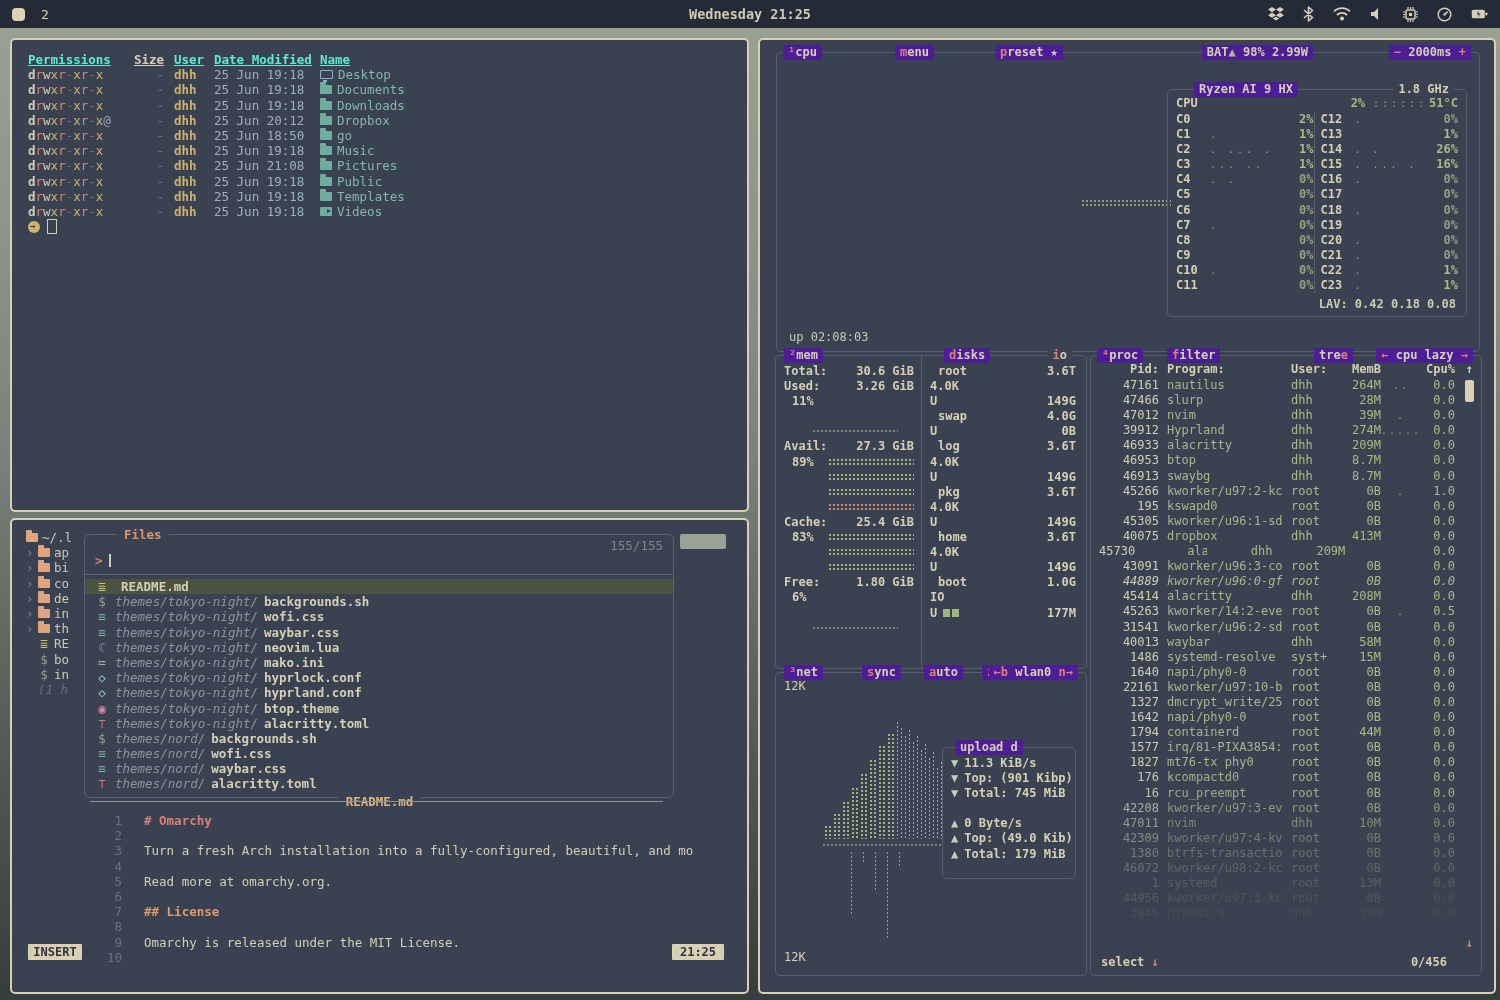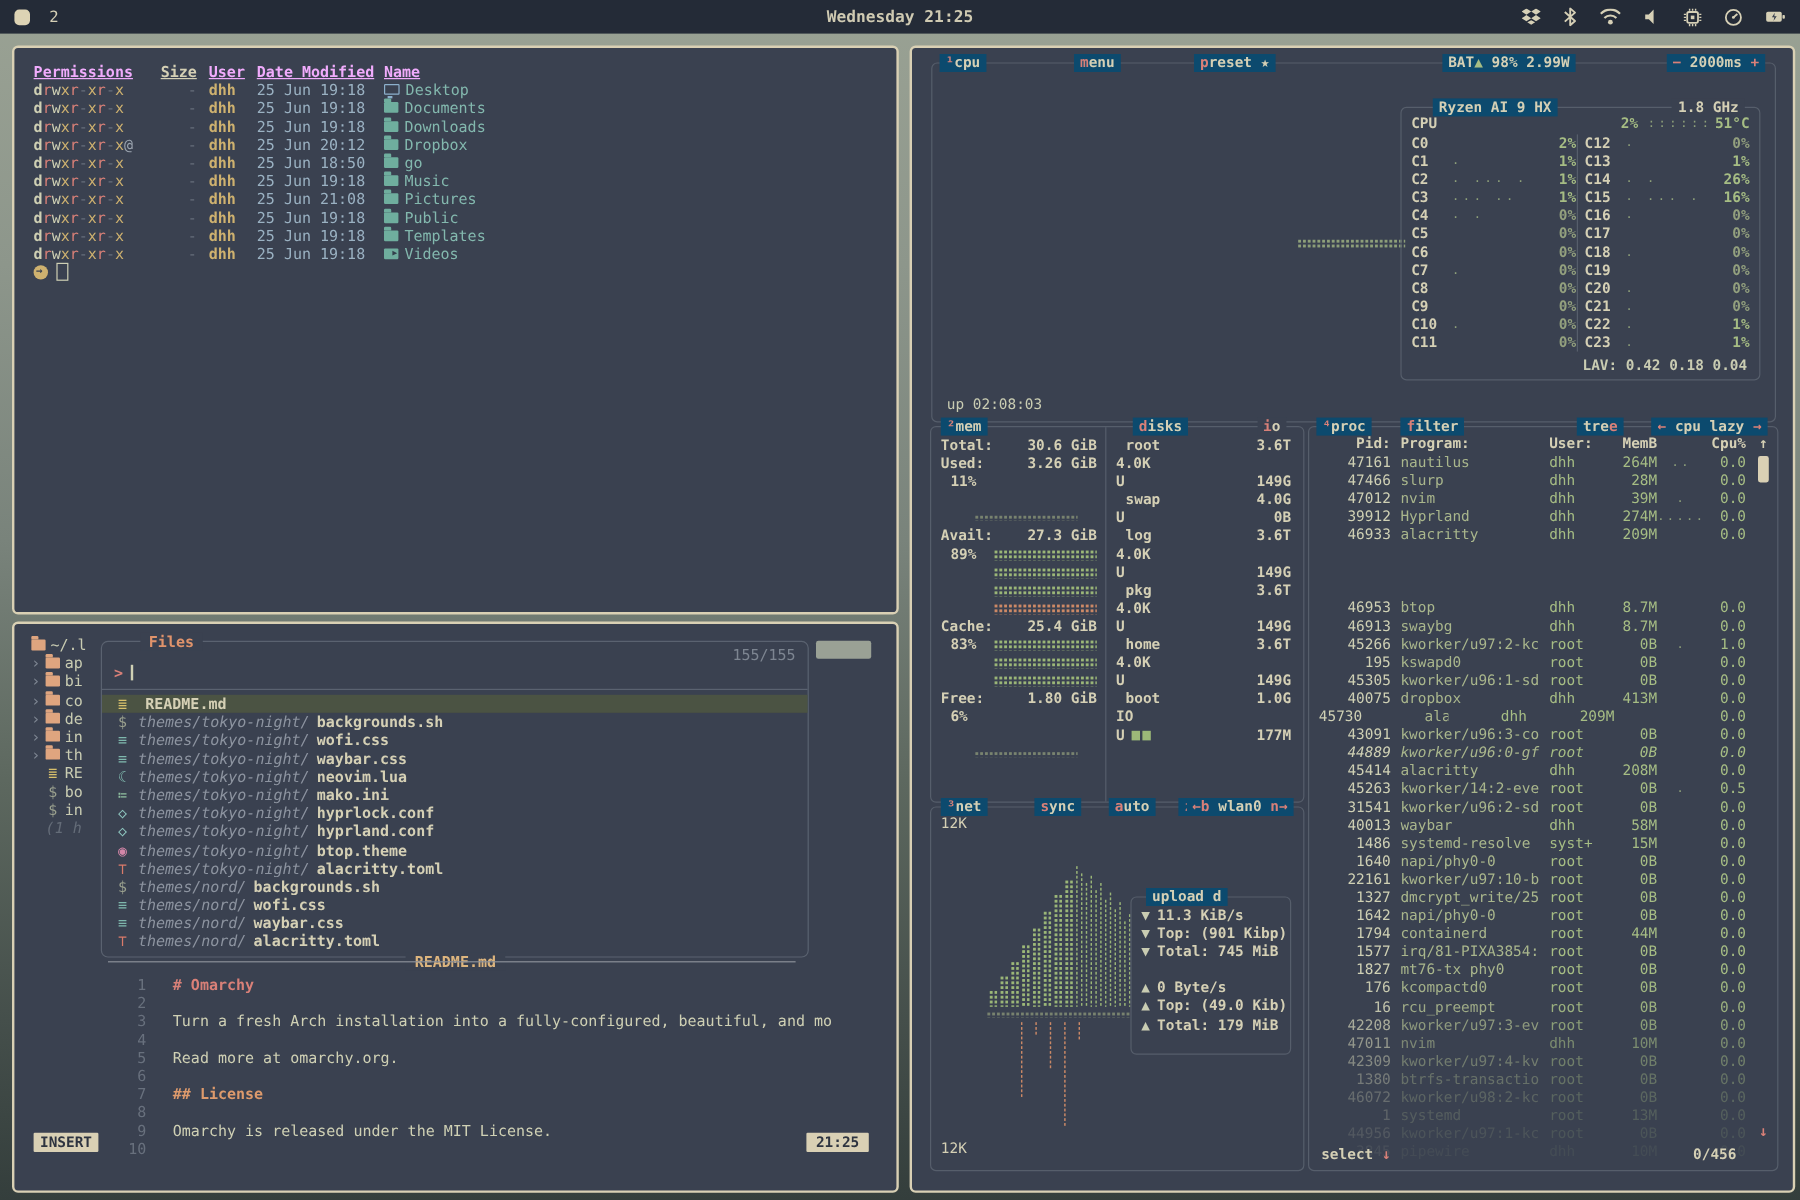--- a/index.html
+++ b/index.html
@@ -16,21 +16,21 @@
   
   .window{position:absolute;background:#3a4150;border:2px solid #d9d0b4;border-radius:5px;overflow:hidden;}
   
   #win-term{left:10px;top:38px;width:735px;height:470px;}
   #term-pad{position:absolute;left:16px;top:12px;right:10px;font-size:12.5px;line-height:15.2px;color:#cfd0b4;}
   .pline{display:flex;align-items:center;gap:7px;height:15.2px;}
   .prompt-circ{width:12px;height:12px;border-radius:50%;background:#ceb16f;position:relative;flex:0 0 auto;}
   .prompt-circ::after{content:"→";position:absolute;left:2px;top:-2px;font-size:9px;color:#3a4150;font-weight:bold;}
   .cmd{color:#c9ccb2;}
   .cursor-hollow{display:inline-block;width:8px;height:13px;border:1px solid #cfd0b4;}
-  .ls-head span{font-weight:bold;text-decoration:underline;color:#f0abfc;}
+  .ls-head span{font-weight:bold;text-decoration:underline;color:#5eead4;}
   .ls-row,.ls-head{height:15.2px;white-space:nowrap;}
   .col-perm{display:inline-block;width:100px;}
   .col-size{display:inline-block;width:36px;text-align:right;color:#68707d;}
   .col-user{display:inline-block;width:34px;margin-left:10px;color:#ceb16f;font-weight:bold;}
   .col-date{display:inline-block;width:106px;margin-left:6px;color:#9ab1c2;}
   .col-name{color:#83b8ae;display:inline-flex;align-items:center;gap:5px;}
   .pc-d{color:#cfd0b4;font-weight:bold}.pc-dash{color:#68707d}.pc-r{color:#d98078}.pc-w{color:#cfd0b4}.pc-x{color:#ceb16f}.pc-at{color:#9aa3ae}
   .fi{display:inline-block;width:12px;height:9px;position:relative;flex:0 0 auto;}
   .fi.folder{background:#6fae9e;border-radius:1px;}
   .fi.folder::before{content:"";position:absolute;top:-3px;left:0;width:6px;height:3px;background:inherit;border-radius:1px 1px 0 0;}
@@ -70,21 +70,21 @@
   .pv-num{width:26px;text-align:right;color:#68707d;margin-right:22px;flex:0 0 auto;}
   .pv-text{color:#cfd0b4;}
   .pv-h1{color:#d98078;font-weight:bold;}
   .pv-h2{color:#dd9a6c;font-weight:bold;}
   .badge{position:absolute;background:#d9d0b4;color:#2e3440;font-weight:bold;text-align:center;height:16px;line-height:16px;font-size:12px;border-radius:1px;}
   #mode-badge{left:16px;top:424px;width:54px;}
   #time-badge{left:660px;top:424px;width:52px;}
   
   #win-btop{left:758px;top:38px;width:734px;height:952px;font-size:12px;line-height:15.1px;color:#d5d0b5;}
   .bbox{position:absolute;border:1px solid #565e6b;border-radius:5px;}
-  .btitle{position:absolute;top:-8px;background:#0c4a6e;padding:0 5px;white-space:nowrap;}
+  .btitle{position:absolute;top:-8px;background:#4c1d95;padding:0 5px;white-space:nowrap;}
   .sup{color:#d98078;font-weight:bold;}
   .tword{color:#d5d0b5;font-weight:bold;}
   .hot{color:#d98078;font-weight:bold;}
   .btn{cursor:default;}
   #cpu-box{left:16px;top:12px;width:702px;height:298px;}
   #cpu-graph-line{position:absolute;left:304px;top:146px;width:90px;height:8px;color:#8ea07a;}
   .dots{background-image:radial-gradient(circle,currentColor 1.1px,transparent 1.5px);background-size:4px 4px;}
   #cpu-uptime{position:absolute;left:12px;bottom:6px;color:#c9ccb2;}
   #ryzen-box{position:absolute;left:390px;top:36px;width:298px;height:226px;border:1px solid #565e6b;border-radius:5px;}
   #ryzen-title{left:26px;}
@@ -606,21 +606,21 @@
                 <span class="core-dots">.</span>
                 <span class="core-pct pct-g">1%</span>
               </div>
               <div class="core-row">
                 <span class="core-name">C23</span>
                 <span class="core-dots">.</span>
                 <span class="core-pct pct-g">1%</span>
               </div>
             </div>
         </div>
-        <div id="lav">LAV: 0.42 0.18 0.04</div>
+        <div id="lav">LAV: 0.42 0.18 0.08</div>
       </div>
     </div>
 
     <div class="bbox" id="mem-box">
       <div class="btitle" style="left:8px">
         <span class="sup">²</span><span class="tword">mem</span>
       </div>
       <div id="mem-col">
           <div class="mem-row">
             <span class="lbl">Total:</span>
@@ -886,21 +886,21 @@
             <span class="pr-cpu">0.0</span>
           </div>
           <div class="proc-row" style="opacity: 1;">
             <span class="pr-pid">46933</span>
             <span class="pr-prog">alacritty</span>
             <span class="pr-user">dhh</span>
             <span class="pr-mem">209M</span>
             <span class="pr-dots"></span>
             <span class="pr-cpu">0.0</span>
           </div>
-          <div class="proc-row" style="opacity: 1; margin-top: 46px;">
+          <div class="proc-row" style="opacity: 1;">
             <span class="pr-pid">46953</span>
             <span class="pr-prog">btop</span>
             <span class="pr-user">dhh</span>
             <span class="pr-mem">8.7M</span>
             <span class="pr-dots"></span>
             <span class="pr-cpu">0.0</span>
           </div>
           <div class="proc-row" style="opacity: 1;">
             <span class="pr-pid">46913</span>
             <span class="pr-prog">swaybg</span>

